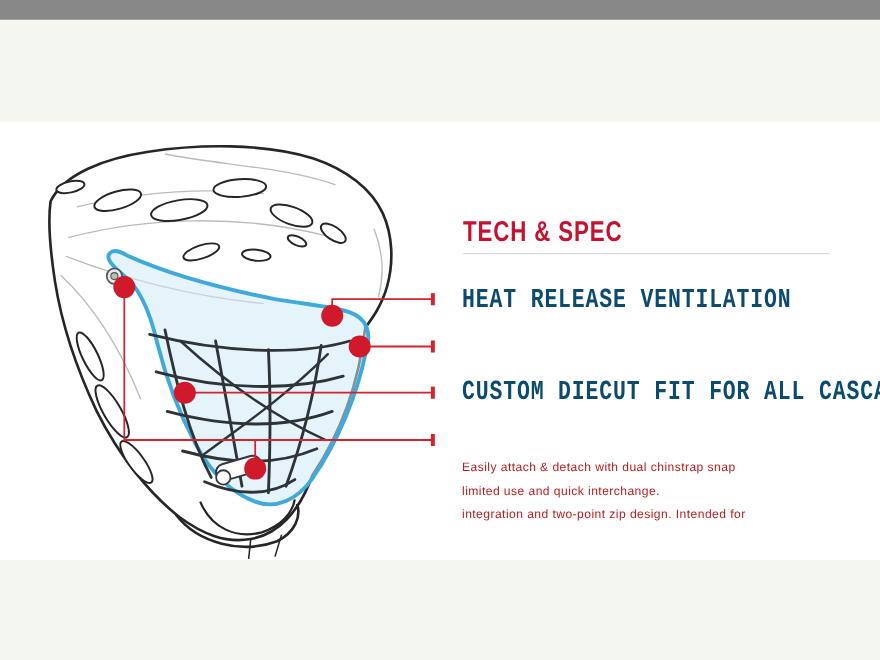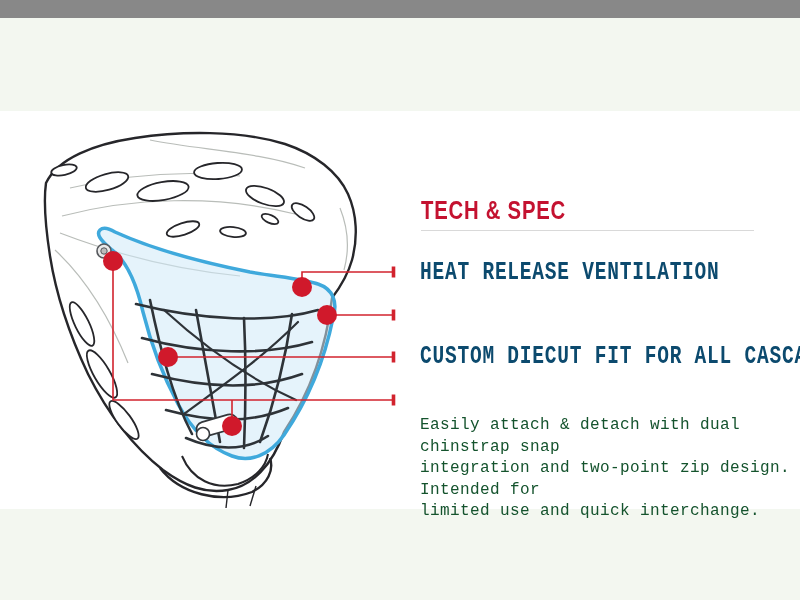--- a/index.html
+++ b/index.html
@@ -33,23 +33,22 @@
   .feature-label {
     position:absolute; left:420px;
     font-size:25px; line-height:22px; color:#0c4a6e;font-family:Liberation Mono, monospace;
   }
   .f1 { top:244px; }
   .f2 { top:286px; }
   .f3 { top:328px; }
   .f4 { top:371px; }
   .feature-desc {
     position:absolute; left:420px; top:397px;
-    font-size:16px; line-height:21.5px; color:#14532d;
+    font-size:11px; line-height:21.5px; color:#b91c1c;
     letter-spacing:0.4px;
-    font-family:Liberation Mono, monospace;
   }
 </style>
 </head>
 <body>
 
 <div class="stage">
 
   <div class="band band-top"></div>
   <div class="band band-bottom"></div>
 
@@ -167,17 +166,17 @@
 
   <div class="feature-label f1">
     <span class="cond">HEAT RELEASE VENTILATION</span>
   </div>
   <div class="feature-label f3">
     <span class="cond">CUSTOM DIECUT FIT FOR ALL CASCADE HELMETS</span>
   </div>
 
   <div class="feature-desc">
     <div>Easily attach &amp; detach with dual chinstrap snap</div>
+    <div>limited use and quick interchange.</div>
     <div>integration and two-point zip design. Intended for</div>
-    <div>limited use and quick interchange.</div>
   </div>
 
 </div>
 
 </body></html>

